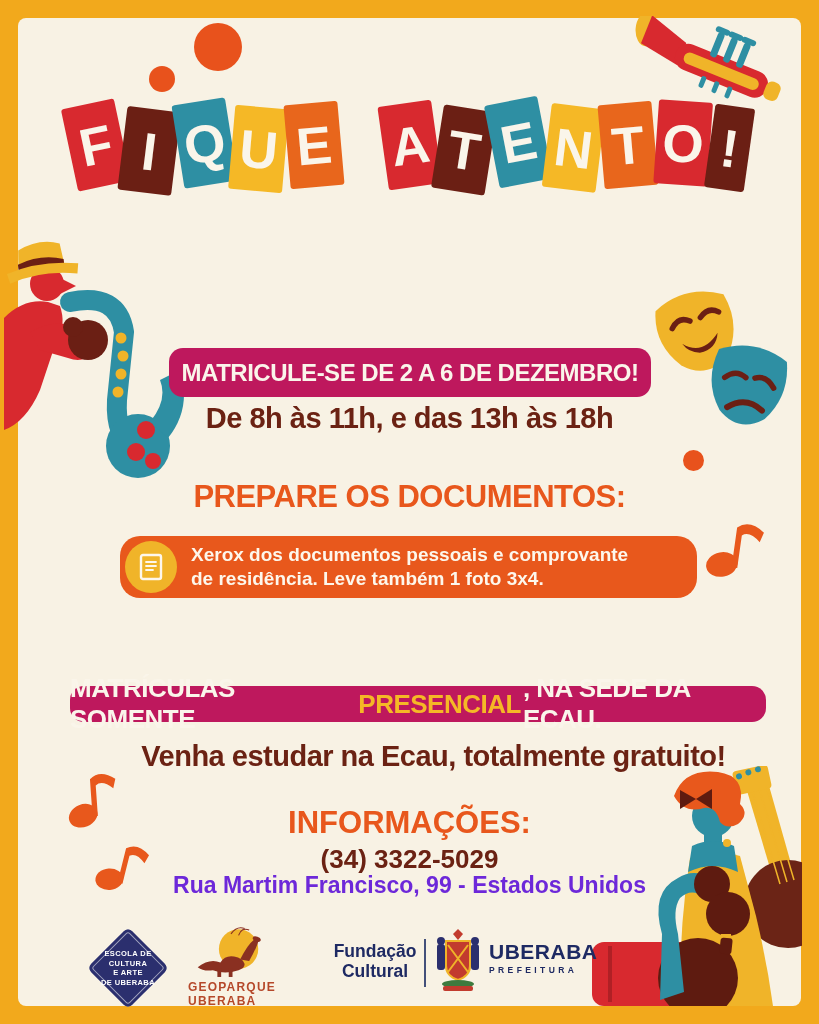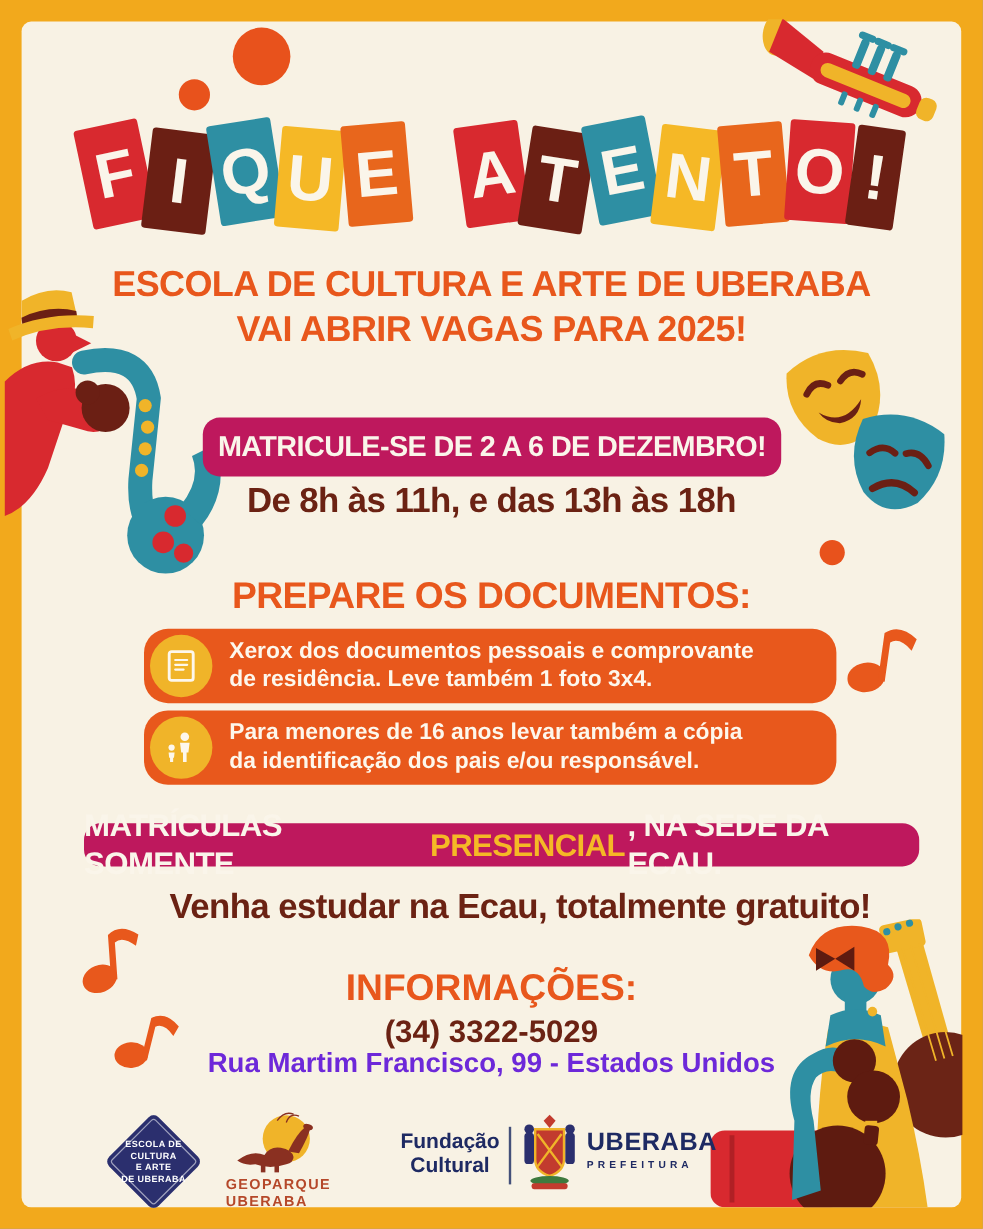--- a/index.html
+++ b/index.html
@@ -23,21 +23,21 @@
   #banner1{left:169px; top:348px; width:482px; height:49px; font-size:24px; letter-spacing:-0.5px;}
   #banner2{left:70px; top:686px; width:696px; height:36px; font-size:26px; letter-spacing:-0.5px;}
   #banner2 .hl{color:#F5B826; padding:0 2px;}
   .hours{top:402px; font-size:29px; font-weight:700; color:#6B2213; letter-spacing:-0.5px;}
   .prepare{top:479px; font-size:31px; color:#E8571C; font-weight:700; letter-spacing:-0.5px;}
   .free{top:740px; font-size:29px; color:#6B2213; font-weight:700; letter-spacing:-0.5px;margin-left:24px;}
   .info-h{top:805px; font-size:31px; color:#E8571C; font-weight:700;}
   .phone{top:844px; font-size:26px; color:#6B2213; font-weight:700;}
   .address{top:872px; font-size:23px; color:#6d28d9; font-weight:700;}
 
-  .pill{position:absolute; left:120px; width:577px; height:62px; background:#E8581C; border-radius:20px; display:flex; align-items:center; z-index:3;}
+  .pill{position:absolute; left:120px; width:577px; height:62px; background:#E8581C; border-radius:20px; display:flex; align-items:center; z-index:3;margin-top:12px;}
   #pill1{top:524px;} #pill2{top:592px;}
   .icon-circle{width:52px; height:52px; border-radius:50%; background:#F0B429; margin-left:5px; display:flex; align-items:center; justify-content:center; flex:none;}
   .pill-text{margin-left:14px; color:#FDF7EC; font-weight:700; font-size:19px; line-height:24px; text-align:left;}
 
   
   .dot{border-radius:50%; background:#E8521C; position:absolute; z-index:2;}
   #circle-big{left:194px; top:23px; width:48px; height:48px;}
   #circle-small{left:149px; top:66px; width:26px; height:26px;}
   #dot-right{left:683px; top:450px; width:21px; height:21px;}
 
@@ -97,24 +97,20 @@
       <span class="tile t-red" style="transform:rotate(-8deg)">A</span>
       <span class="tile t-maroon" style="transform:rotate(9deg) translateY(5px)">T</span>
       <span class="tile t-teal" style="transform:rotate(-11deg) translateY(-3px)">E</span>
       <span class="tile t-yellow" style="transform:rotate(7deg) translateY(3px)">N</span>
       <span class="tile t-orange" style="transform:rotate(-5deg)">T</span>
       <span class="tile t-red" style="transform:rotate(4deg) translateY(-2px)">O</span>
       <span class="tile t-maroon t-narrow" style="transform:rotate(8deg) translateY(3px)">!</span>
     </span>
   </div>
 
-  <div class="ctext headline">
-    <span style="display:block">ESCOLA DE CULTURA E ARTE DE UBERABA</span>
-    <span style="display:block">VAI ABRIR VAGAS PARA 2025!</span>
-  </div>
 
   <svg class="dec" style="left:0px; top:240px;" width="185" height="260" viewBox="0 0 185 260">
     <path d="M4 78 Q24 58 48 62 L60 66 Q66 84 58 96 L40 150 Q26 182 4 190 Z" fill="#D8292F"></path>
     <circle cx="47" cy="44" r="17" fill="#D8292F"></circle>
     <path d="M60 38 L76 46 L60 54 Z" fill="#D8292F"></path>
     <path d="M30 92 Q58 76 84 90 Q98 98 92 112 Q84 124 68 118 L40 110 Z" fill="#D8292F"></path>
     <g transform="rotate(-7 40 24)">
       <path d="M20 8 Q42 -2 62 6 L64 26 Q40 18 18 26 Z" fill="#F0B429"></path>
       <path d="M18 22 Q42 14 64 22 L64 30 Q40 22 18 30 Z" fill="#6B1F14"></path>
       <path d="M6 30 Q40 20 78 28 L76 38 Q40 30 8 40 Z" fill="#F0B429"></path>
@@ -165,34 +161,20 @@
         <rect x="3" y="3" width="20" height="24" rx="2" fill="none" stroke="#FDF7EC" stroke-width="2.4"></rect>
         <path d="M8 10 H18 M8 14 H18 M8 18 H15" stroke="#FDF7EC" stroke-width="1.8" stroke-linecap="round"></path>
       </svg>
     </span>
     <span class="pill-text">
       <span style="display:block">Xerox dos documentos pessoais e comprovante</span>
       <span style="display:block">de residência. Leve também 1 foto 3x4.</span>
     </span>
   </div>
 
-  <div id="pill2" class="pill">
-    <span class="icon-circle">
-      <svg width="30" height="30" viewBox="0 0 30 30">
-        <circle cx="18" cy="6" r="3.6" fill="#FDF7EC"></circle>
-        <path d="M14 11 H22 L21 19 H19.5 L19.5 27 H16.5 L16.5 19 H15 Z" fill="#FDF7EC"></path>
-        <circle cx="7" cy="15" r="2.6" fill="#FDF7EC"></circle>
-        <path d="M4.5 19 H9.5 L9 23.5 H8.3 L8.3 27 H5.7 L5.7 23.5 H5 Z" fill="#FDF7EC"></path>
-      </svg>
-    </span>
-    <span class="pill-text">
-      <span style="display:block">Para menores de 16 anos levar também a cópia</span>
-      <span style="display:block">da identificação dos pais e/ou responsável.</span>
-    </span>
-  </div>
 
   <svg class="dec" style="left:706px; top:516px;" width="62" height="66" viewBox="0 0 42 46">
     <g transform="rotate(8 20 23)">
       <ellipse cx="12" cy="35" rx="11" ry="8.5" fill="#E8581C" transform="rotate(-18 12 35)"></ellipse>
       <path d="M19 36 L19 8 Q27 1 38 9 L36 16 Q28 9 23 13 L23 36 Z" fill="#E8581C"></path>
     </g>
   </svg>
 
   <div id="banner2" class="banner">
     <span>MATRÍCULAS SOMENTE</span>

